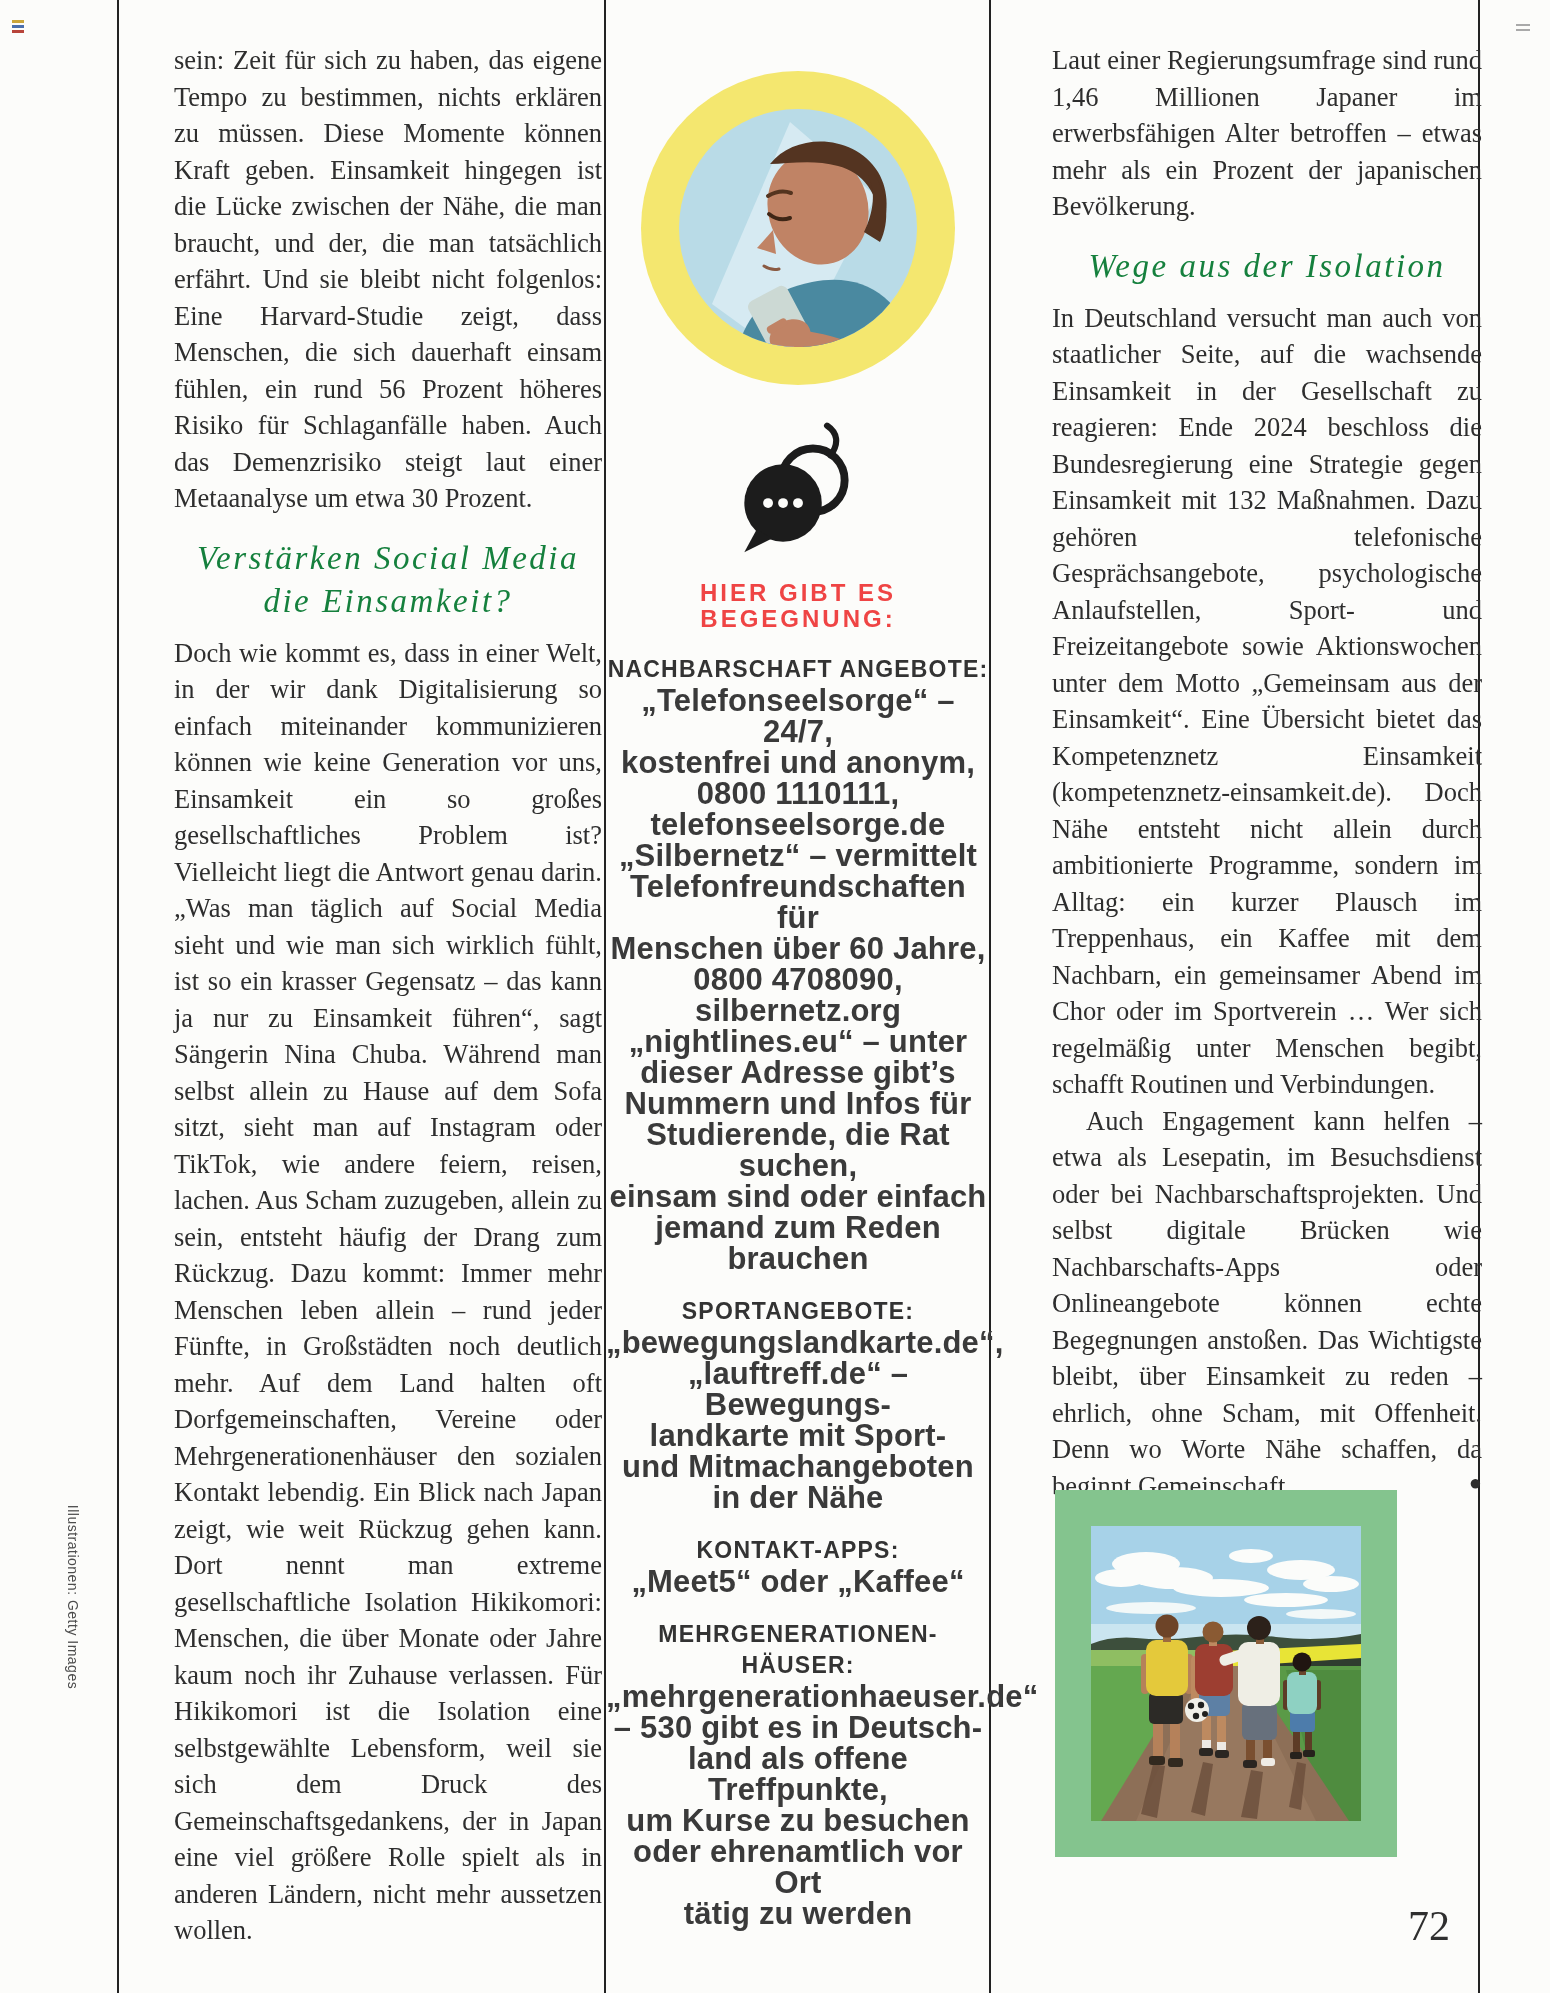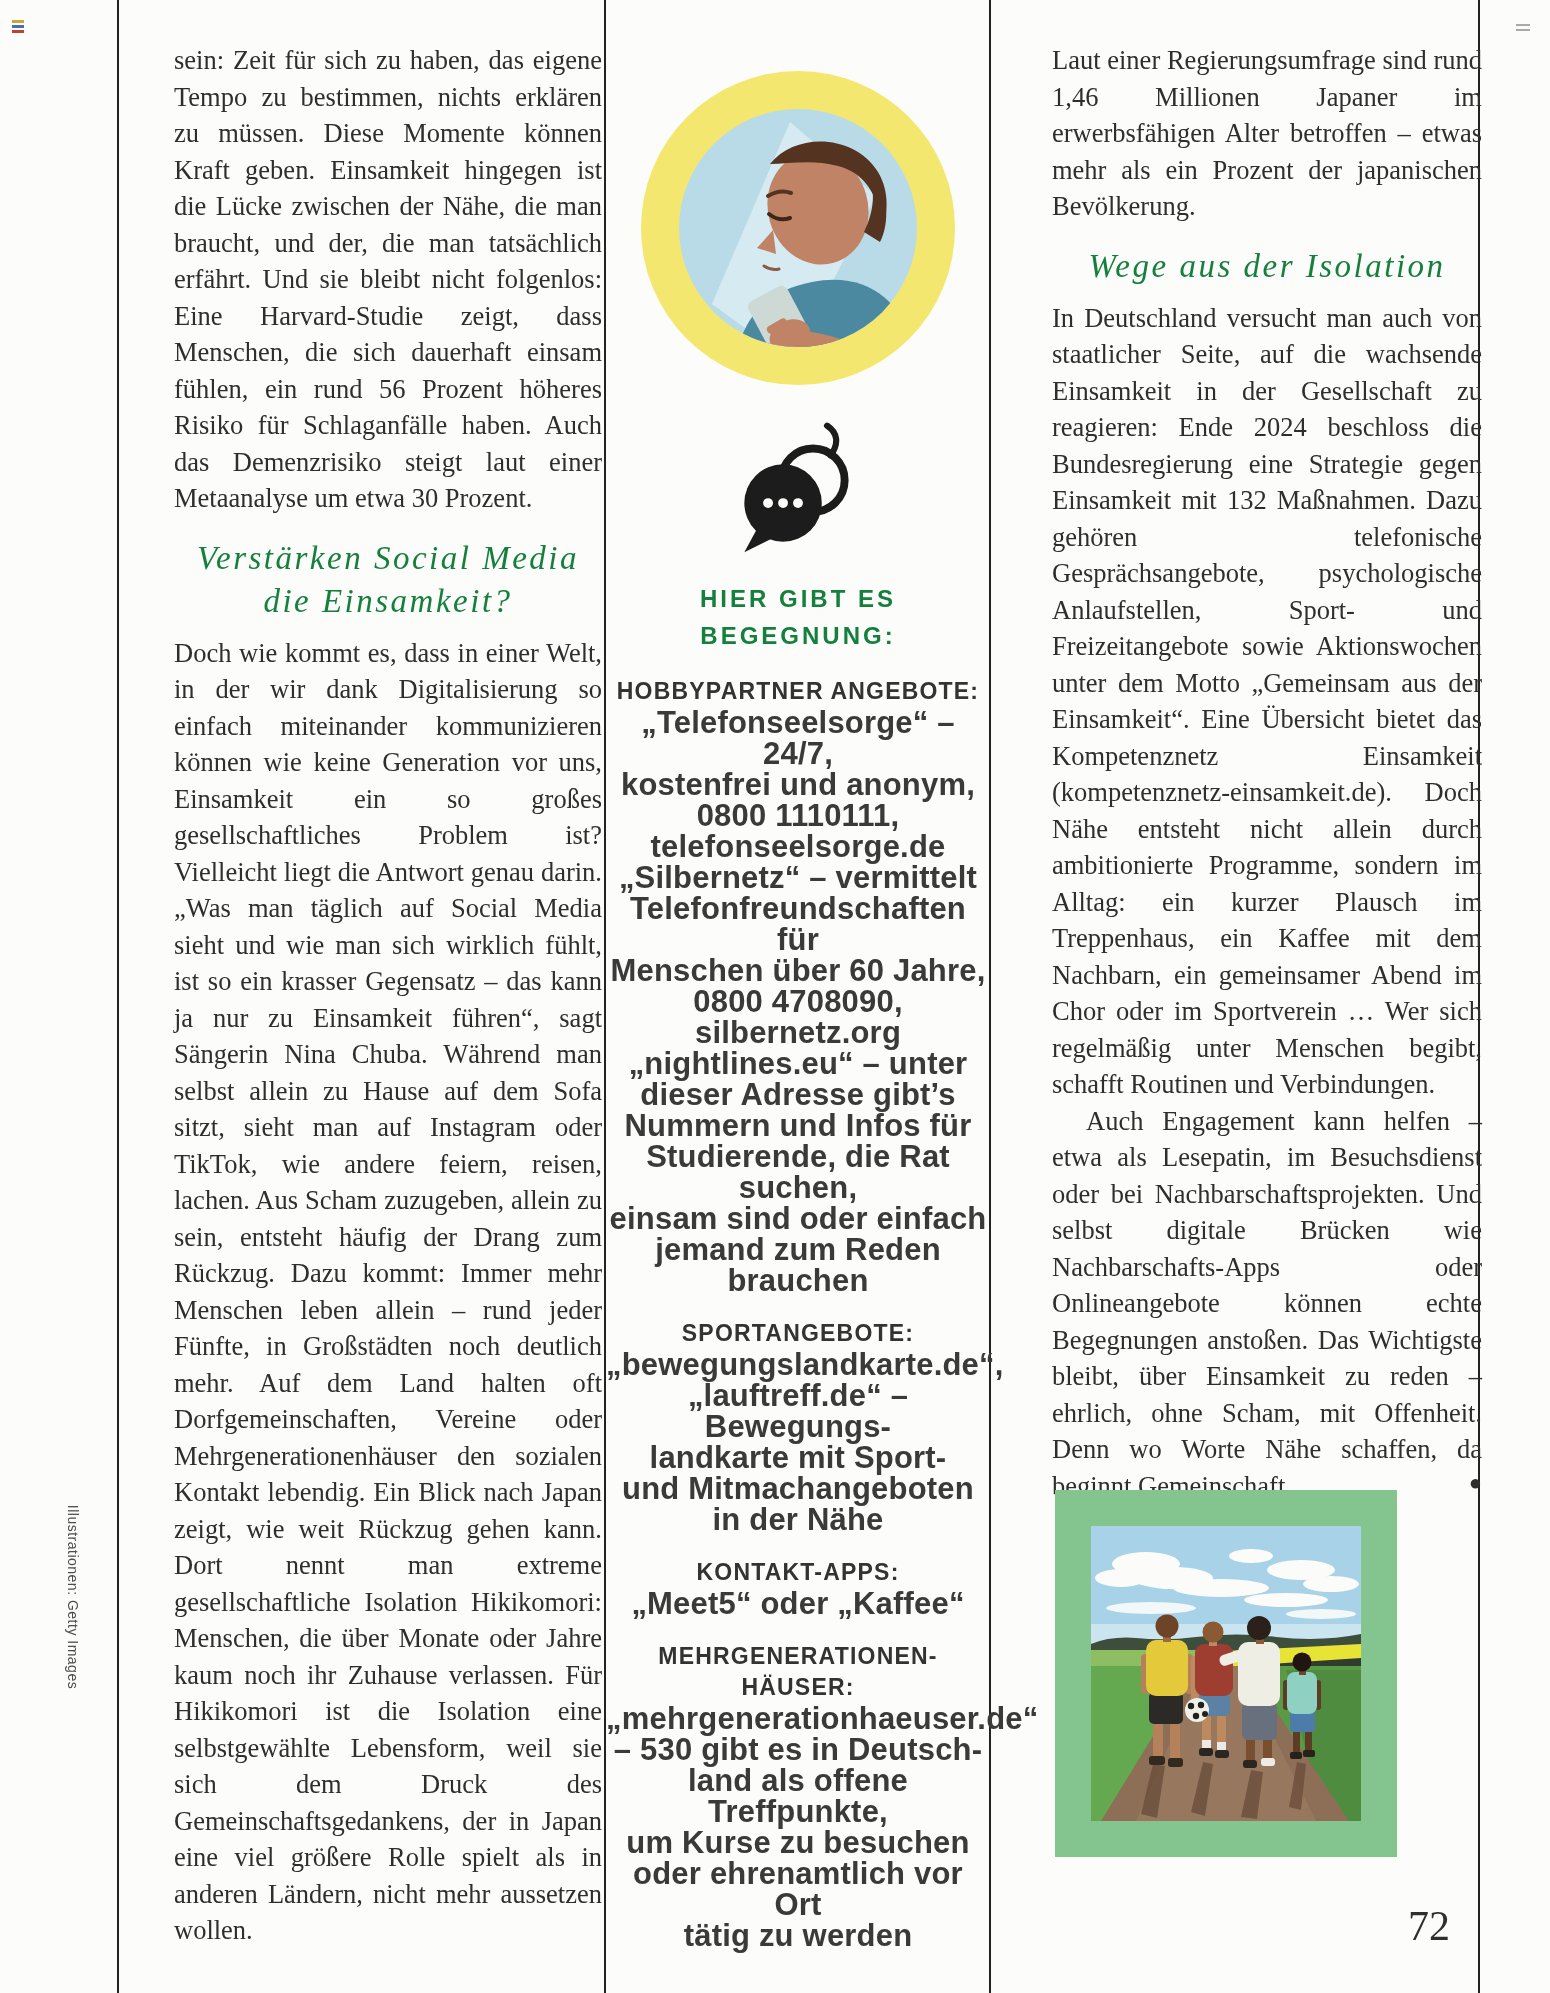--- a/index.html
+++ b/index.html
@@ -45,22 +45,22 @@
   .end-dot { position:absolute; right:0; bottom:3px; font-size:22px; line-height:36px; }
 
   
   .col-mid {
     position:absolute; left:606px; top:0; width:384px; text-align:center;
     font-family:"Liberation Sans", sans-serif; color:#333;
   }
   .hero-circle { width:316px; height:316px; margin:70px auto 0; }
   .bubble-icon { width:132px; margin:36px auto 0; }
   .mid-header {
-    margin-top:20px; font-weight:700; font-size:24px; line-height:37px;
-    letter-spacing:3px; white-space:pre-line; color:#15803d;
+    margin-top:20px; font-weight:700; font-size:24px; line-height:26px;
+    letter-spacing:3px; white-space:pre-line; color:#ef4444;
   }
   .mid-section { margin-top:22px; }
   .mid-section .mid-title {
     font-weight:700; font-size:23px; line-height:31px;
     letter-spacing:1.2px; white-space:pre-line;
   }
   .mid-section .mid-body {
     font-weight:700; font-size:31px; line-height:31px;
     letter-spacing:.2px; white-space:pre-line; color:#3a3a3a;
   }
@@ -146,21 +146,21 @@
         <circle cx="41" cy="92" r="5.6" fill="#fdfdfb"></circle>
         <circle cx="58" cy="92" r="5.6" fill="#fdfdfb"></circle>
         <circle cx="75" cy="92" r="5.6" fill="#fdfdfb"></circle>
       </svg>
     </div>
 
     <div class="mid-header">HIER GIBT ES
 BEGEGNUNG:</div>
 
     <div class="mid-section">
-      <div class="mid-title">HOBBYPARTNER ANGEBOTE:</div>
+      <div class="mid-title">NACHBARSCHAFT ANGEBOTE:</div>
       <div class="mid-body">„Telefonseelsorge“ – 24/7,
 kostenfrei und anonym,
 0800 1110111,
 telefonseelsorge.de
 „Silbernetz“ – vermittelt
 Telefonfreundschaften für
 Menschen über 60 Jahre,
 0800 4708090,
 silbernetz.org
 „nightlines.eu“ – unter

